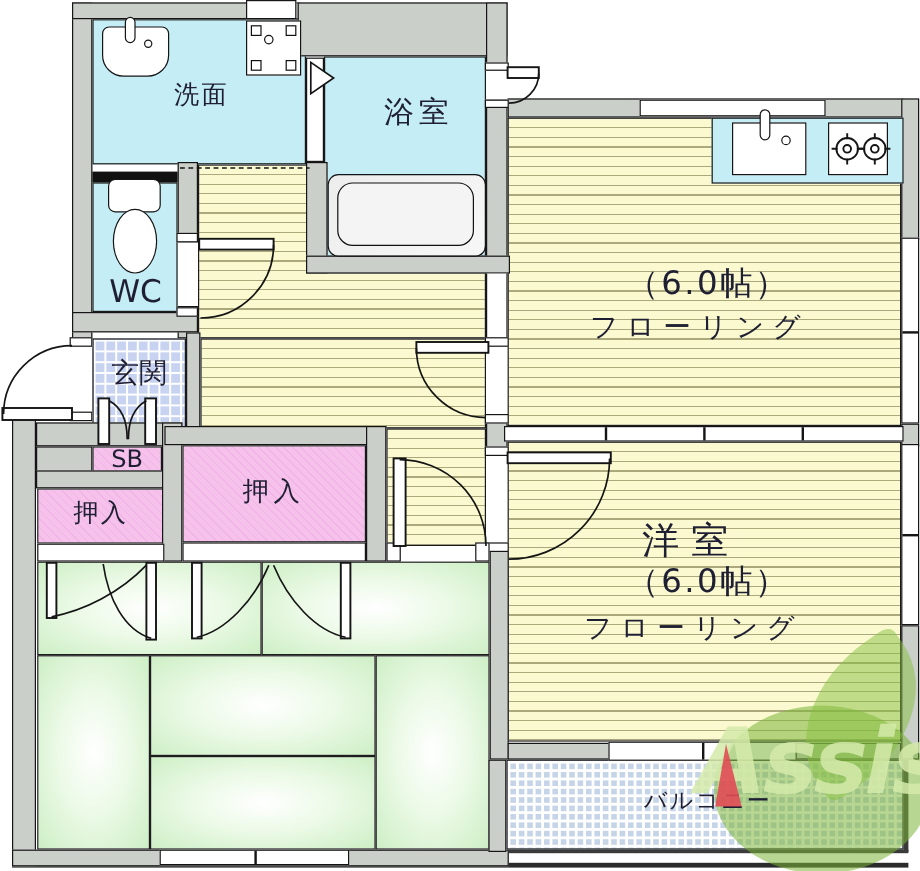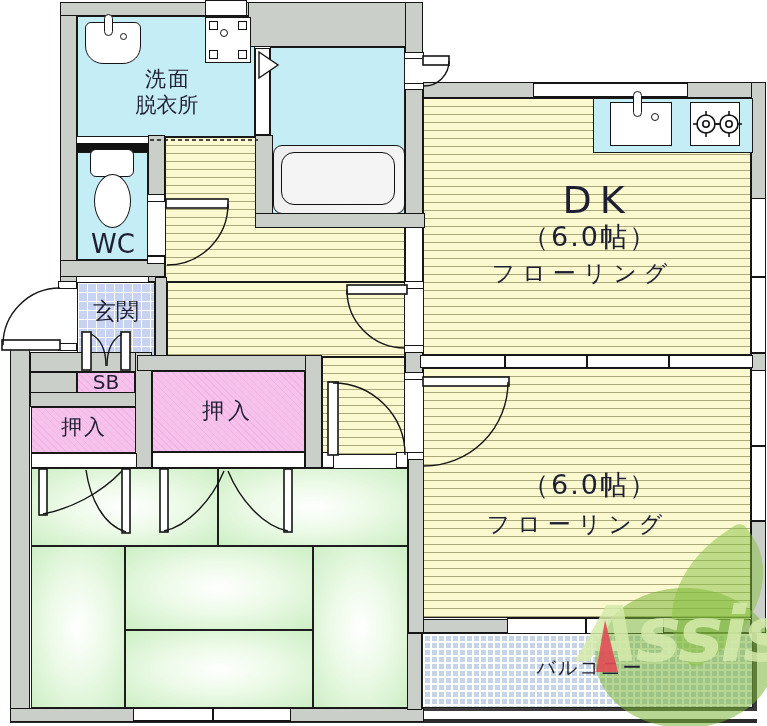--- a/index.html
+++ b/index.html
@@ -151,29 +151,29 @@
 
   <div class="rail" style="left:407px;top:708px;width:350px;height:3px;"></div>
   <div class="rail" style="left:753px;top:633px;width:4px;height:77px;"></div>
   <div class="rail" style="left:10px;top:719px;width:747px;height:4px;background:#2b2b2b;"></div>
 
   <div class="logo-el blob" style="left:595px;top:588px;width:180px;height:140px;"></div>
   <div class="logo-el leaf" style="left:655px;top:548px;width:125px;height:95px;"></div>
   <div class="logo-el logo-text" style="left:580px;top:590px;width:200px;height:95px;">Assist</div>
 
   <div class="lbl" style="left:123px;top:68px;width:90px;font-size:21px;letter-spacing:2px;">洗面</div>
-  <div class="lbl" style="left:112px;top:94px;width:110px;font-size:21px;">脱衣所</div>
+  <div class="lbl" style="left:308px;top:80px;width:82px;font-size:25px;letter-spacing:4px;">浴室</div>
   <div class="lbl" style="left:83px;top:230px;width:60px;font-size:26px;">WC</div>
   <div class="lbl" style="left:80px;top:299px;width:72px;font-size:23px;">玄関</div>
   <div class="lbl" style="left:79px;top:371px;width:54px;font-size:20px;">SB</div>
   <div class="lbl" style="left:41px;top:416px;width:86px;font-size:21px;letter-spacing:2px;">押入</div>
   <div class="lbl" style="left:178px;top:399px;width:100px;font-size:22px;letter-spacing:4px;">押入</div>
-  <div class="lbl" style="left:545px;top:180px;width:105px;font-size:38px;letter-spacing:8px;">DK</div>
   <div class="lbl" style="left:495px;top:222px;width:190px;font-size:27px;letter-spacing:2px;">（6.0帖）</div>
   <div class="lbl" style="left:483px;top:261px;width:200px;font-size:23px;letter-spacing:7px;">フローリング</div>
+  <div class="lbl" style="left:520px;top:434px;width:112px;font-size:31px;letter-spacing:10px;">洋室</div>
   <div class="lbl" style="left:495px;top:470px;width:190px;font-size:27px;letter-spacing:2px;">（6.0帖）</div>
   <div class="lbl" style="left:478px;top:512px;width:200px;font-size:23px;letter-spacing:7px;">フローリング</div>
   <div class="lbl" style="left:522px;top:657px;width:136px;font-size:19px;letter-spacing:2px;">バルコニー</div>
 
   <svg id="arcs" width="767" height="726" viewBox="0 0 767 726">
     <g fill="#ffffff" stroke="#151515" stroke-width="1.6">
       <rect x="2" y="340" width="58" height="10"></rect>
       <rect x="166" y="199" width="62" height="9"></rect>
       <rect x="423" y="56" width="26" height="9"></rect>
       <rect x="347" y="285" width="60" height="9"></rect>

